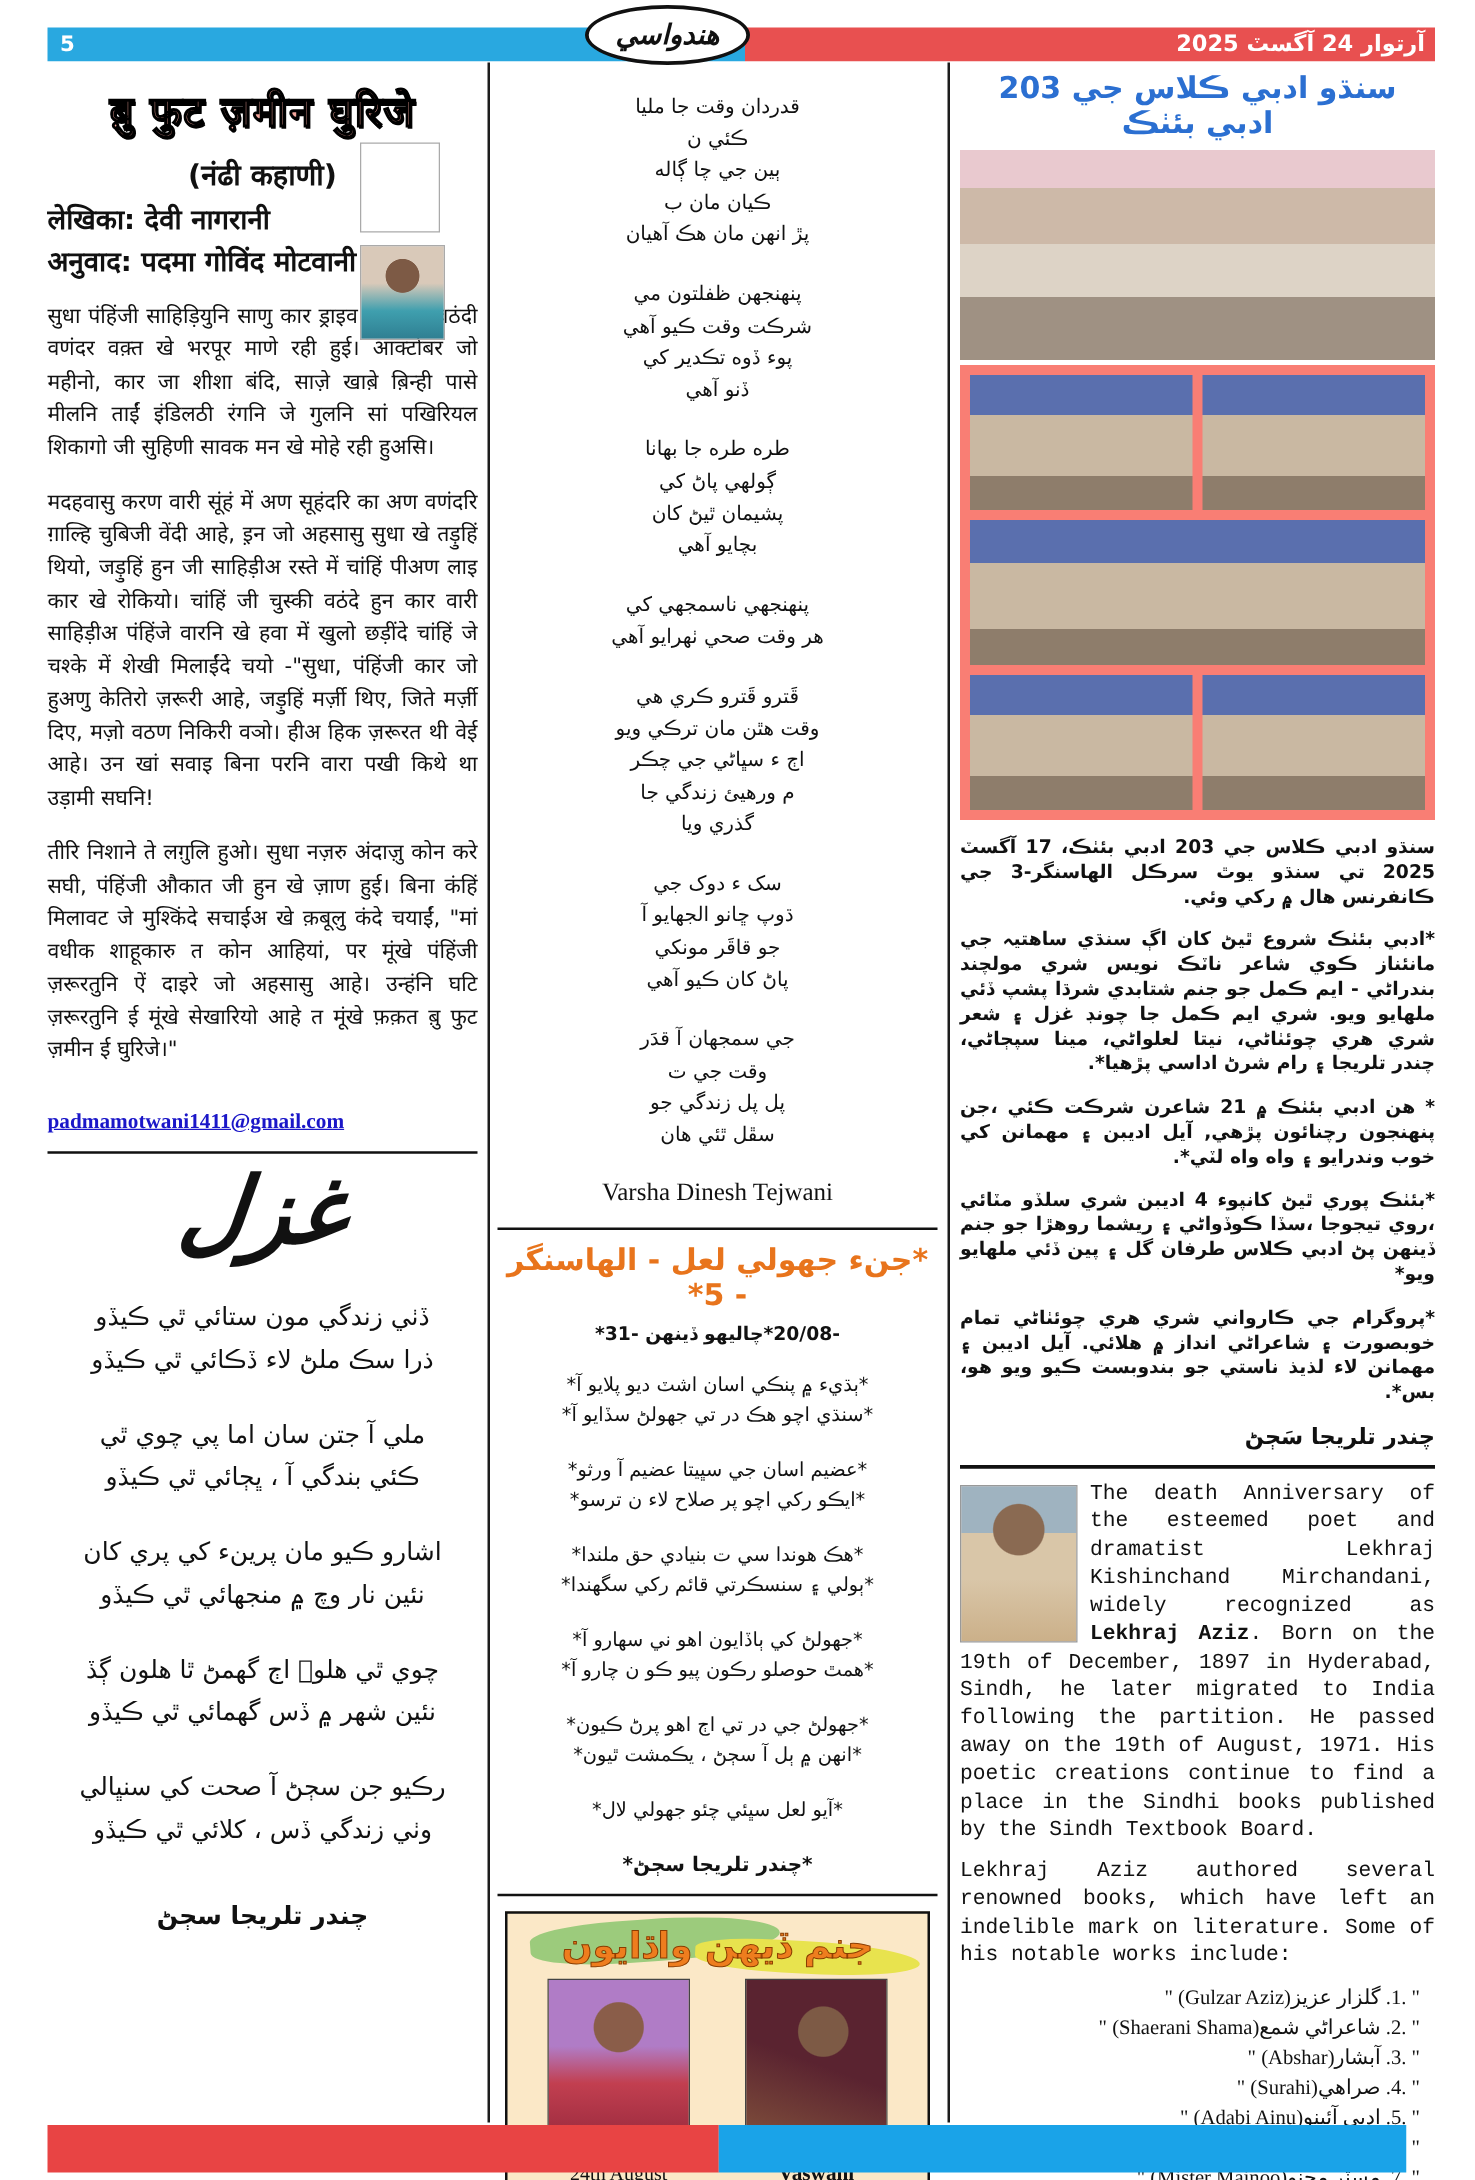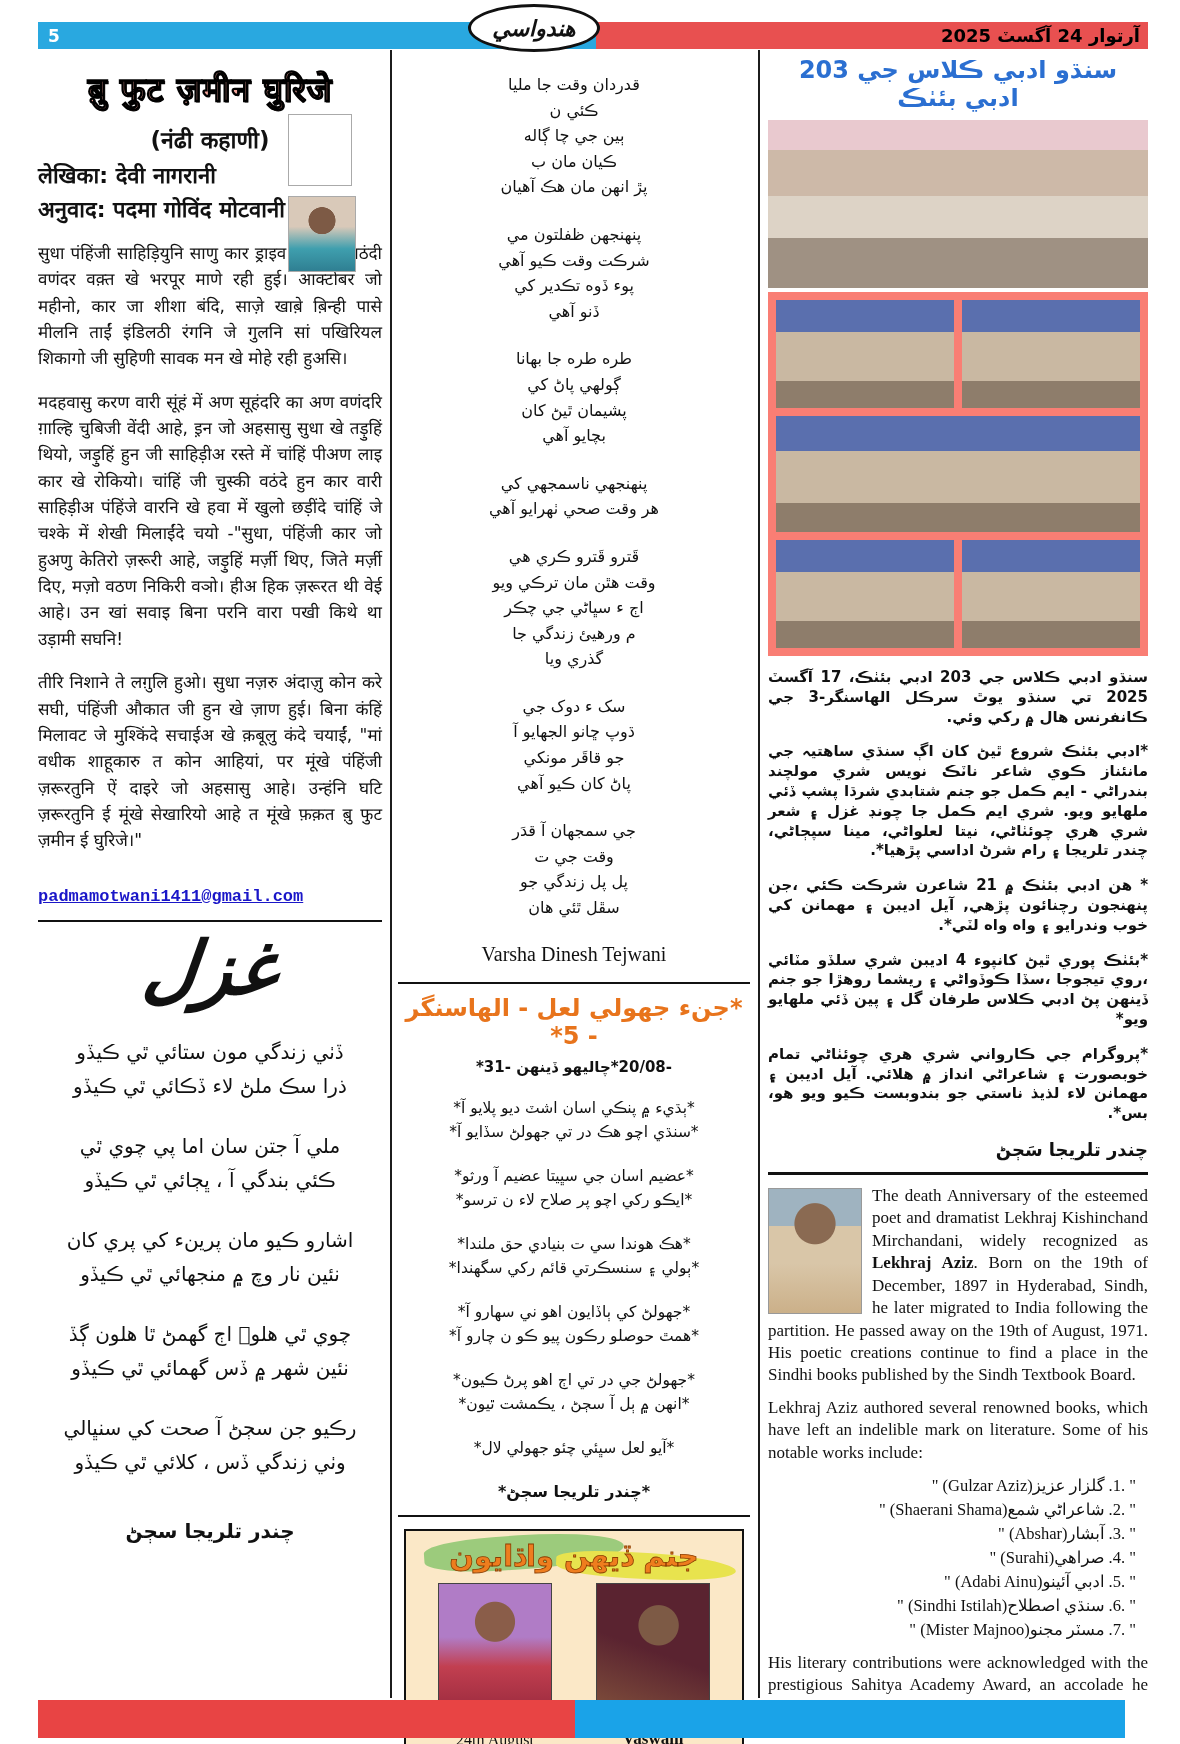--- a/index.html
+++ b/index.html
@@ -4,21 +4,21 @@
 <style>
   html,body{margin:0;padding:0;background:#fff;}
   .page{position:relative;width:1180px;height:1744px;background:#fff;
         font-family:"DejaVu Sans",sans-serif;overflow:hidden;color:#111;}
 
   
   .hdr{position:absolute;top:22px;left:38px;width:1110px;height:27px;display:flex;}
   .hdr-blue{background:#29a8e0;width:558px;height:100%;display:flex;align-items:center;}
   .hdr-red{background:#e85050;flex:1;height:100%;display:flex;align-items:center;justify-content:flex-end;}
   .pg-num{color:#fff;font-weight:bold;font-size:17px;padding-left:10px;}
-  .hdr-date{color:#000000;font-weight:bold;font-size:18px;padding-right:8px;direction:rtl;}
+  .hdr-date{color:#ffffff;font-weight:bold;font-size:18px;padding-right:8px;direction:rtl;}
   .logo-oval{position:absolute;left:468px;top:4px;width:126px;height:42px;background:#fff;
              border:3px solid #111;border-radius:50%;display:flex;align-items:center;justify-content:center;
              font-size:22px;font-weight:bold;font-style:italic;z-index:5;}
 
   
   .vdiv{position:absolute;top:50px;width:2px;height:1648px;background:#1c1c1c;}
   .col{position:absolute;top:50px;}
   .col1{left:38px;width:344px;}
   .col2{left:398px;width:352px;}
   .col3{left:768px;width:380px;}
@@ -29,21 +29,21 @@
   .c1-sub{margin-top:12px;text-align:center;font-size:23px;font-weight:bold;}
   .c1-byline{margin-top:4px;font-size:22px;font-weight:bold;width:250px;}
   .c1-photo{position:absolute;border:1px solid #aaa;}
   .c1-photo-a{left:250px;top:64px;width:62px;height:70px;
       background:radial-gradient(circle at 50% 30%,#8a5d49 0 24%,rgba(0,0,0,0) 25%),
                  linear-gradient(180deg,#b99a7d 0 45%,#f3efе4 45% 100%,#fff);}
   .c1-photo-b{left:250px;top:146px;width:66px;height:74px;
       background:radial-gradient(circle at 50% 32%,#7d5a45 0 22%,rgba(0,0,0,0) 23%),
                  linear-gradient(180deg,#d9c9b9 0 40%,#3f9fae 70%,#2f7f92);}
   .c1-para{margin-top:17px;font-size:17px;line-height:1.55;text-align:justify;}
-  .c1-email{margin-top:16px;font-family:Liberation Mono, monospace;font-weight:bold;font-size:17px;
+  .c1-email{margin-top:16px;font-family:Liberation Serif, serif;font-weight:bold;font-size:17px;
             color:#1a16c8;text-decoration:underline;display:inline-block;}
   .c1-rule{border:none;border-top:2.5px solid #111;margin:14px 0 0 0;}
   .ghazal-cal{margin-top:6px;text-align:center;font-size:74px;font-weight:bold;font-style:italic;
               transform:skewX(-6deg);line-height:1.1;}
   .couplet{direction:rtl;text-align:center;font-size:20px;line-height:1.7;margin-top:26px;}
   .c1-author{margin-top:40px;direction:rtl;text-align:center;font-size:20px;font-weight:bold;}
 
   
   .stanza{direction:rtl;text-align:center;font-size:16px;line-height:1.6;margin-top:22px;}
   .c2-author-en{margin:22px 0 16px 0;text-align:center;font-family:"Liberation Serif",serif;
@@ -79,21 +79,21 @@
   .cp-s{width:178px;height:108px;}
   .cp-w{width:364px;height:116px;background:linear-gradient(180deg,#41477e 0 34%,#d3c3ac 34% 78%,#97task 78%),linear-gradient(180deg,#41477e 0 34%,#d3c3ac 34% 100%);}
   .c3-para{direction:rtl;margin-top:12px;font-size:15px;font-weight:bold;line-height:1.32;
            text-align:justify;text-align-last:right;}
   .c3-author{direction:rtl;text-align:right;font-size:18px;font-weight:bold;margin-top:14px;}
   .c3-rule{border:none;border-top:3px solid #111;margin:12px 0 0 0;}
   .article{margin-top:10px;font-family:"Liberation Serif",serif;font-size:17px;line-height:1.32;text-align:justify;}
   .lekhraj-photo{float:left;width:92px;height:124px;margin:3px 10px 2px 0;border:1px solid #999;
       background:radial-gradient(circle at 50% 28%,#8a6a52 0 20%,rgba(0,0,0,0) 21%),
                  linear-gradient(180deg,#9fb3c0 0 30%,#d9c6a8 30% 60%,#cbb089 100%);}
-  .article p{margin:0 0 10px 0;}
+  .article p{margin:0 0 10px 0;font-family:Liberation Mono, monospace;}
   .book-list{direction:rtl;text-align:right;font-family:"Liberation Serif",serif;font-size:16.5px;
              line-height:1.45;margin:4px 12px 10px 0;}
 
   
   .bot-red{position:absolute;left:38px;top:1700px;width:537px;height:38px;background:#e84444;}
   .bot-blue{position:absolute;left:575px;top:1700px;width:550px;height:38px;background:#1aa3e8;}
 </style>
 </head>
 <body>
 

